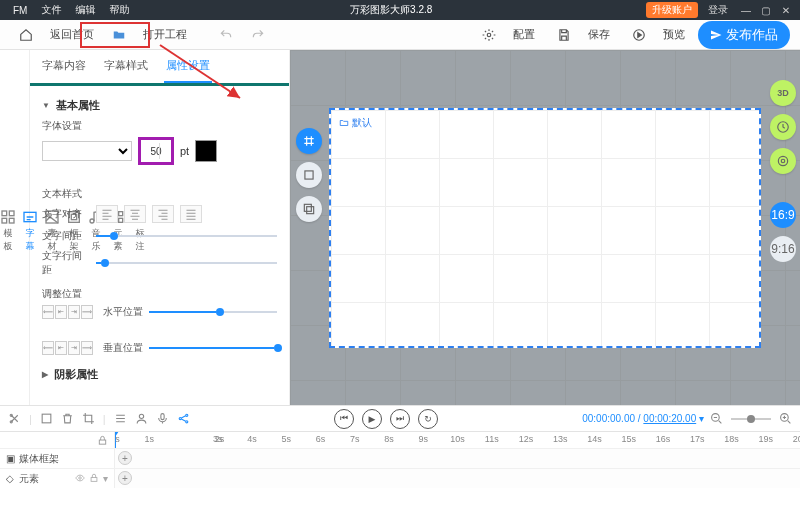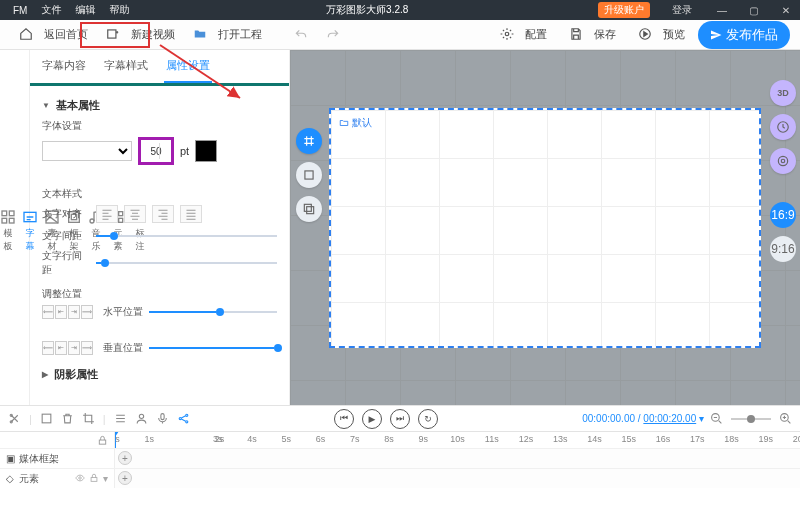--- a/index.html
+++ b/index.html
@@ -1,25 +1,25 @@
 <!DOCTYPE html>
 <html><head>
 <meta charset="utf-8">
 <style>
 html,body{margin:0;padding:0;width:800px;height:505px;font-family:"Microsoft YaHei",Arial,sans-serif;font-size:11px;color:#333;overflow:hidden;background:#fff}
 *{box-sizing:border-box}
 .titlebar{height:20px;background:#2b333b;color:#eee;display:flex;align-items:center;padding:0 6px;font-size:10px}
 .titlebar .menu-item{padding:0 7px;cursor:default}
 .titlebar .center{flex:1;text-align:center;color:#fff}
-.titlebar .right{display:flex;align-items:center;gap:16px}
+.titlebar .right{display:flex;align-items:center;gap:4px}
 .pill{background:#ff7a2d;color:#fff;border-radius:3px;padding:1px 6px}
 .ghost{color:#ddd;padding:0 6px}
 .win-btn{width:16px;color:#ccc;text-align:center}
 .toolbar{height:30px;border-bottom:1px solid #e3e3e3;display:flex;align-items:center;padding:0 10px;background:#fdfdfd}
-.tbtn{display:flex;align-items:flex-start;gap:11px;padding:4px 9px;font-size:11px;color:#444}
+.tbtn{display:flex;align-items:center;gap:17px;padding:4px 9px;font-size:11px;color:#444}
 .tbtn svg{width:14px;height:14px}
 .hl{border:2px solid #d33;position:absolute;left:80px;top:22px;width:70px;height:26px;pointer-events:none}
 .arrow{position:absolute;left:155px;top:40px;pointer-events:none}
 .right-tb{margin-left:auto;display:flex;align-items:center;gap:4px}
 .right-tb .tbtn{min-width:40px;justify-content:center}
 .publish-btn{background:#1e8eff;color:#fff;border-radius:14px;padding:5px 12px;display:flex;align-items:center;gap:4px;font-size:13px}
 
 .main{display:flex;height:355px}
 .vstrip{width:30px;border-right:1px solid #eee;display:flex;flex-direction:row;align-items:center;padding-top:6px;gap:6px}
 .vitem{width:28px;text-align:center;font-size:9px;color:#666;padding:3px 0;display:flex;flex-direction:column;align-items:center;gap:2px}
@@ -52,21 +52,21 @@
 .canvas-wrap{flex:1;background:#9da3a8;display:flex;align-items:center;justify-content:center;position:relative}
 .canvas-grid{position:absolute;inset:0;background-image:linear-gradient(#888 1px,transparent 1px),linear-gradient(90deg,#888 1px,transparent 1px);background-size:55px 55px;opacity:.25}
 .frame{position:absolute;width:432px;height:240px;background:#fff;border:2px dashed #2d7ff0}
 .frame-grid{position:absolute;inset:0;background-image:linear-gradient(#eee 1px,transparent 1px),linear-gradient(90deg,#eee 1px,transparent 1px);background-size:54px 48px}
 .frame-label{position:absolute;top:6px;left:8px;font-size:10px;color:#2d7ff0;display:flex;align-items:center;gap:3px}
 
 .cv-left{position:absolute;left:296px;top:128px;display:flex;flex-direction:column;gap:8px}
 .cvbtn{width:26px;height:26px;border-radius:50%;background:#e9eef3;color:#666;display:flex;align-items:center;justify-content:center;font-size:12px;box-shadow:0 1px 2px rgba(0,0,0,.15)}
 .cvbtn.blue{background:#1e8eff;color:#fff}
 .cv-right{position:absolute;right:4px;top:80px;display:flex;flex-direction:column;gap:8px;align-items:center}
-.cv-right .cvbtn{background:#c4b5fd}
+.cv-right .cvbtn{background:#bef264}
 .ratio{width:26px;height:26px;border-radius:50%;display:flex;align-items:center;justify-content:center;font-size:12px;font-weight:normal;color:#666;background:#e9eef3}
 .ratio.active{background:#1e8eff;color:#fff}
 
 .play-row{height:26px;border-top:1px solid #e3e3e3;display:flex;align-items:center;padding:0 8px;gap:6px}
 .play-row .left-tools{display:flex;gap:8px;align-items:center;color:#777}
 .play-row .left-tools svg{width:13px;height:13px}
 .play-row .center{flex:1;display:flex;justify-content:center;align-items:center;gap:8px}
 .pbtn{width:20px;height:20px;border:1.5px solid #555;border-radius:50%;display:flex;align-items:center;justify-content:center;font-size:9px;color:#555}
 .time{color:#1e8eff;font-size:10px}
 .time .dur{color:#1e8eff;text-decoration:underline}
@@ -101,27 +101,20 @@
     <span class="win-btn">✕</span>
   </div>
 </div>
 
 <div class="toolbar">
   <div class="tbtn">
     <svg viewBox="0 0 24 24" fill="none" stroke="#555" stroke-width="2">
         <path d="M3 11l9-8 9 8v10H3z"></path>
       </svg>
     <span>返回首页</span>
-  </div>
-  <div class="tbtn">
-    <svg viewBox="0 0 24 24" fill="none" stroke="#555" stroke-width="2">
-        <rect x="3" y="5" width="14" height="14"></rect>
-        <path d="M17 9h4m-2-2v4"></path>
-      </svg>
-    <span>新建视频</span>
   </div>
   <div class="tbtn">
     <svg viewBox="0 0 24 24" fill="#4a90d9">
         <path d="M3 6h6l2 2h10v10H3z"></path>
       </svg>
     <span>打开工程</span>
   </div>
   <div style="width:14px"></div>
   <div class="tbtn">
     <svg viewBox="0 0 24 24" fill="none" stroke="#bbb" stroke-width="2">

